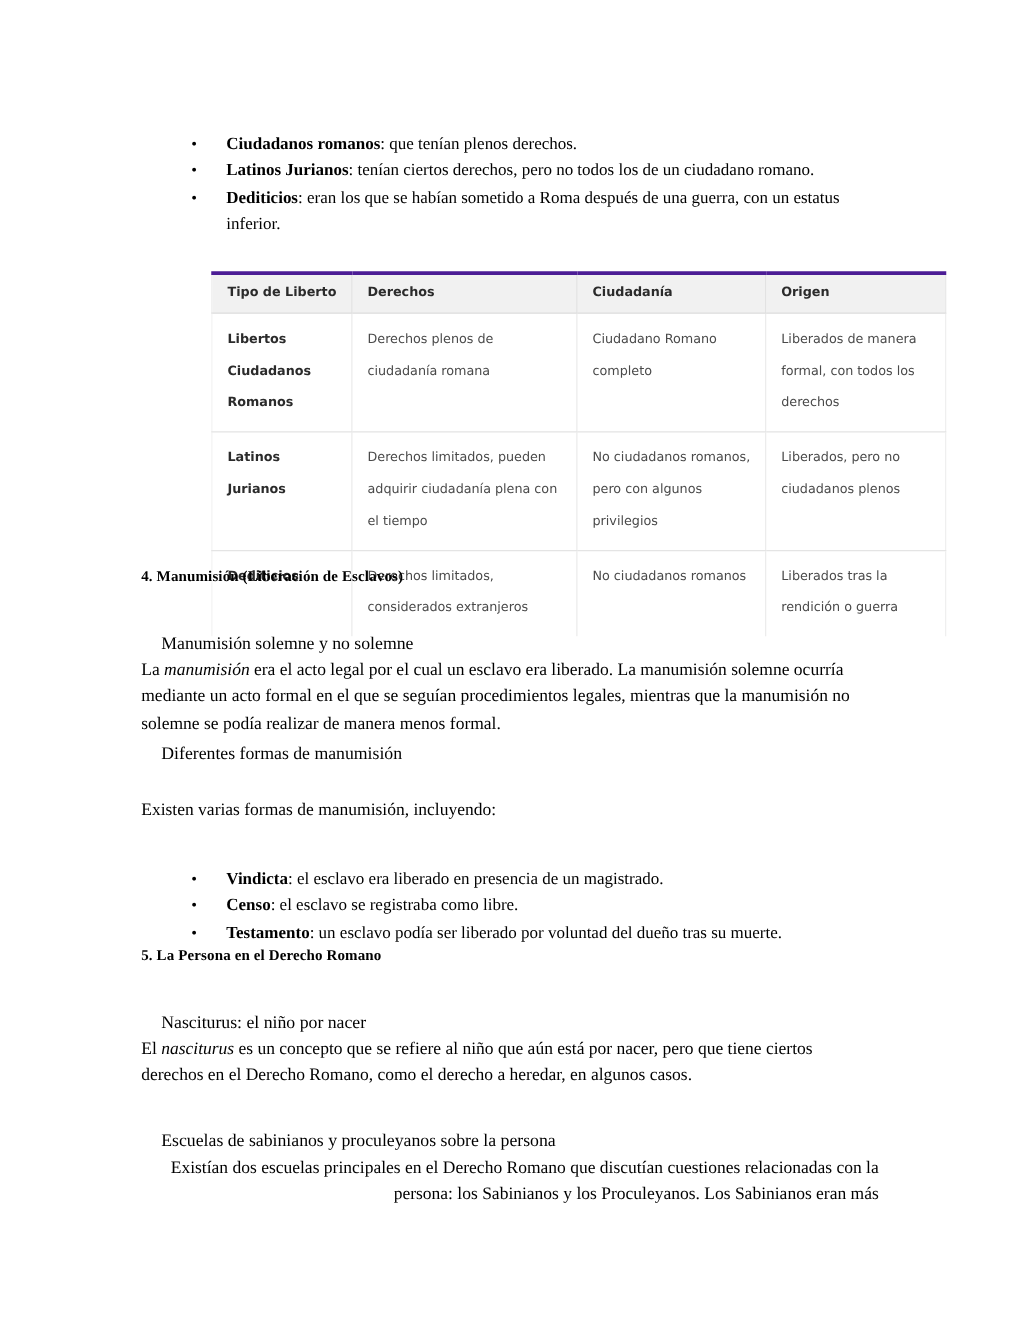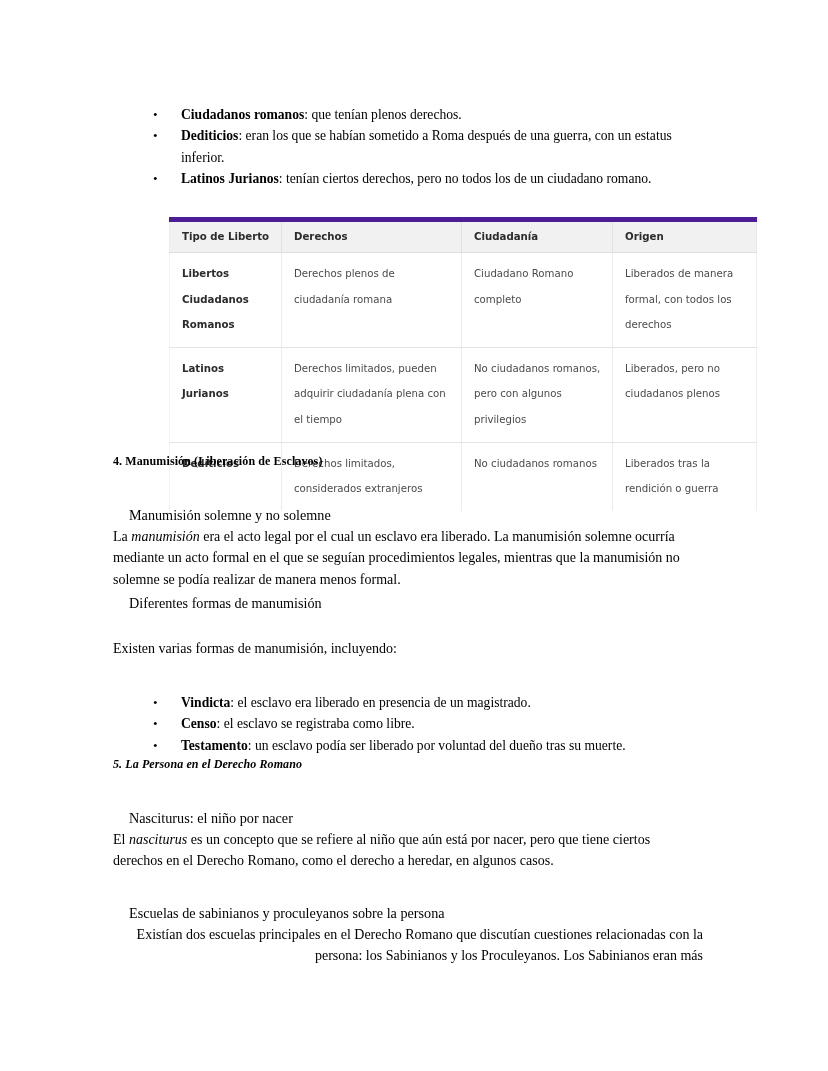--- a/index.html
+++ b/index.html
@@ -101,21 +101,21 @@
   table.libertos th {
     background: #f1f1f1;
     font-size: 10.2px;
     line-height: 14px;
     font-weight: bold;
     color: #2b2b2b;
     text-align: left;
     padding: 8px 11px 8px 12px;
     border-right: 1px solid #e2e2e2;
     border-bottom: 1px solid #dedede;
-    border-top: 5px solid #4c1d95;
+    border-top: 3px solid #4c1d95;
     vertical-align: top;
   }
   table.libertos th:last-child { border-right: 1px solid #e9e9e9; }
   table.libertos th:first-child { border-left: 1px solid #ededed; }
 
   table.libertos td {
     font-size: 10.2px;
     line-height: 25.6px;
     color: #4a4a4a;
     text-align: left;
@@ -133,22 +133,22 @@
   table.libertos tr:last-child td { border-bottom: none; }
 </style>
 </head>
 <body>
 
 <div class="page">
 
   <div class="content" style="top:88px;">
     <ul class="bullets">
       <li><span class="b">Ciudadanos romanos</span><span>: que tenían plenos derechos.</span></li>
+      <li><span class="b">Latinos Jurianos</span><span>: tenían ciertos derechos, pero no todos los de un ciudadano romano.</span></li>
       <li><span class="b">Dediticios</span><span>: eran los que se habían sometido a Roma después de una guerra, con un estatus inferior.</span></li>
-      <li><span class="b">Latinos Jurianos</span><span>: tenían ciertos derechos, pero no todos los de un ciudadano romano.</span></li>
     </ul>
   </div>
 
   <div class="table-wrap">
     <table class="libertos">
       <colgroup>
           <col class="c1">
           <col class="c2">
           <col class="c3">
           <col class="c4">
@@ -195,21 +195,21 @@
   <p class="para" style="position:absolute; left:113px; top:638px; width:580px;">Existen varias formas de manumisión, incluyendo:</p>
 
   <div style="position:absolute; left:113px; top:676px; width:600px;">
     <ul class="bullets">
       <li><span class="b">Vindicta</span><span>: el esclavo era liberado en presencia de un magistrado.</span></li>
       <li><span class="b">Censo</span><span>: el esclavo se registraba como libre.</span></li>
       <li><span class="b">Testamento</span><span>: un esclavo podía ser liberado por voluntad del dueño tras su muerte.</span></li>
     </ul>
   </div>
 
-  <h2 class="sec" style="position:absolute; left:113px; top:753px; width:600px;font-style:italic;">5. La Persona en el Derecho Romano</h2>
+  <h2 class="sec" style="position:absolute; left:113px; top:753px; width:600px;">5. La Persona en el Derecho Romano</h2>
 
   <h3 class="sub" style="position:absolute; left:113px; top:793px; width:600px;">Nasciturus: el niño por nacer</h3>
 
   <p class="para" style="position:absolute; left:113px; top:829px; width:590px;"><span>El </span><span class="it">nasciturus</span><span> es un concepto que se refiere al niño que aún está por nacer, pero que tiene ciertos derechos en el Derecho Romano, como el derecho a heredar, en algunos casos.</span></p>
 
   <h3 class="sub" style="position:absolute; left:113px; top:888px; width:600px;">Escuelas de sabinianos y proculeyanos sobre la persona</h3>
 
   <p class="para" style="position:absolute; left:113px; top:924px; width:590px;text-align:right;">Existían dos escuelas principales en el Derecho Romano que discutían cuestiones relacionadas con la persona: los Sabinianos y los Proculeyanos. Los Sabinianos eran más</p>
 
 </div>

